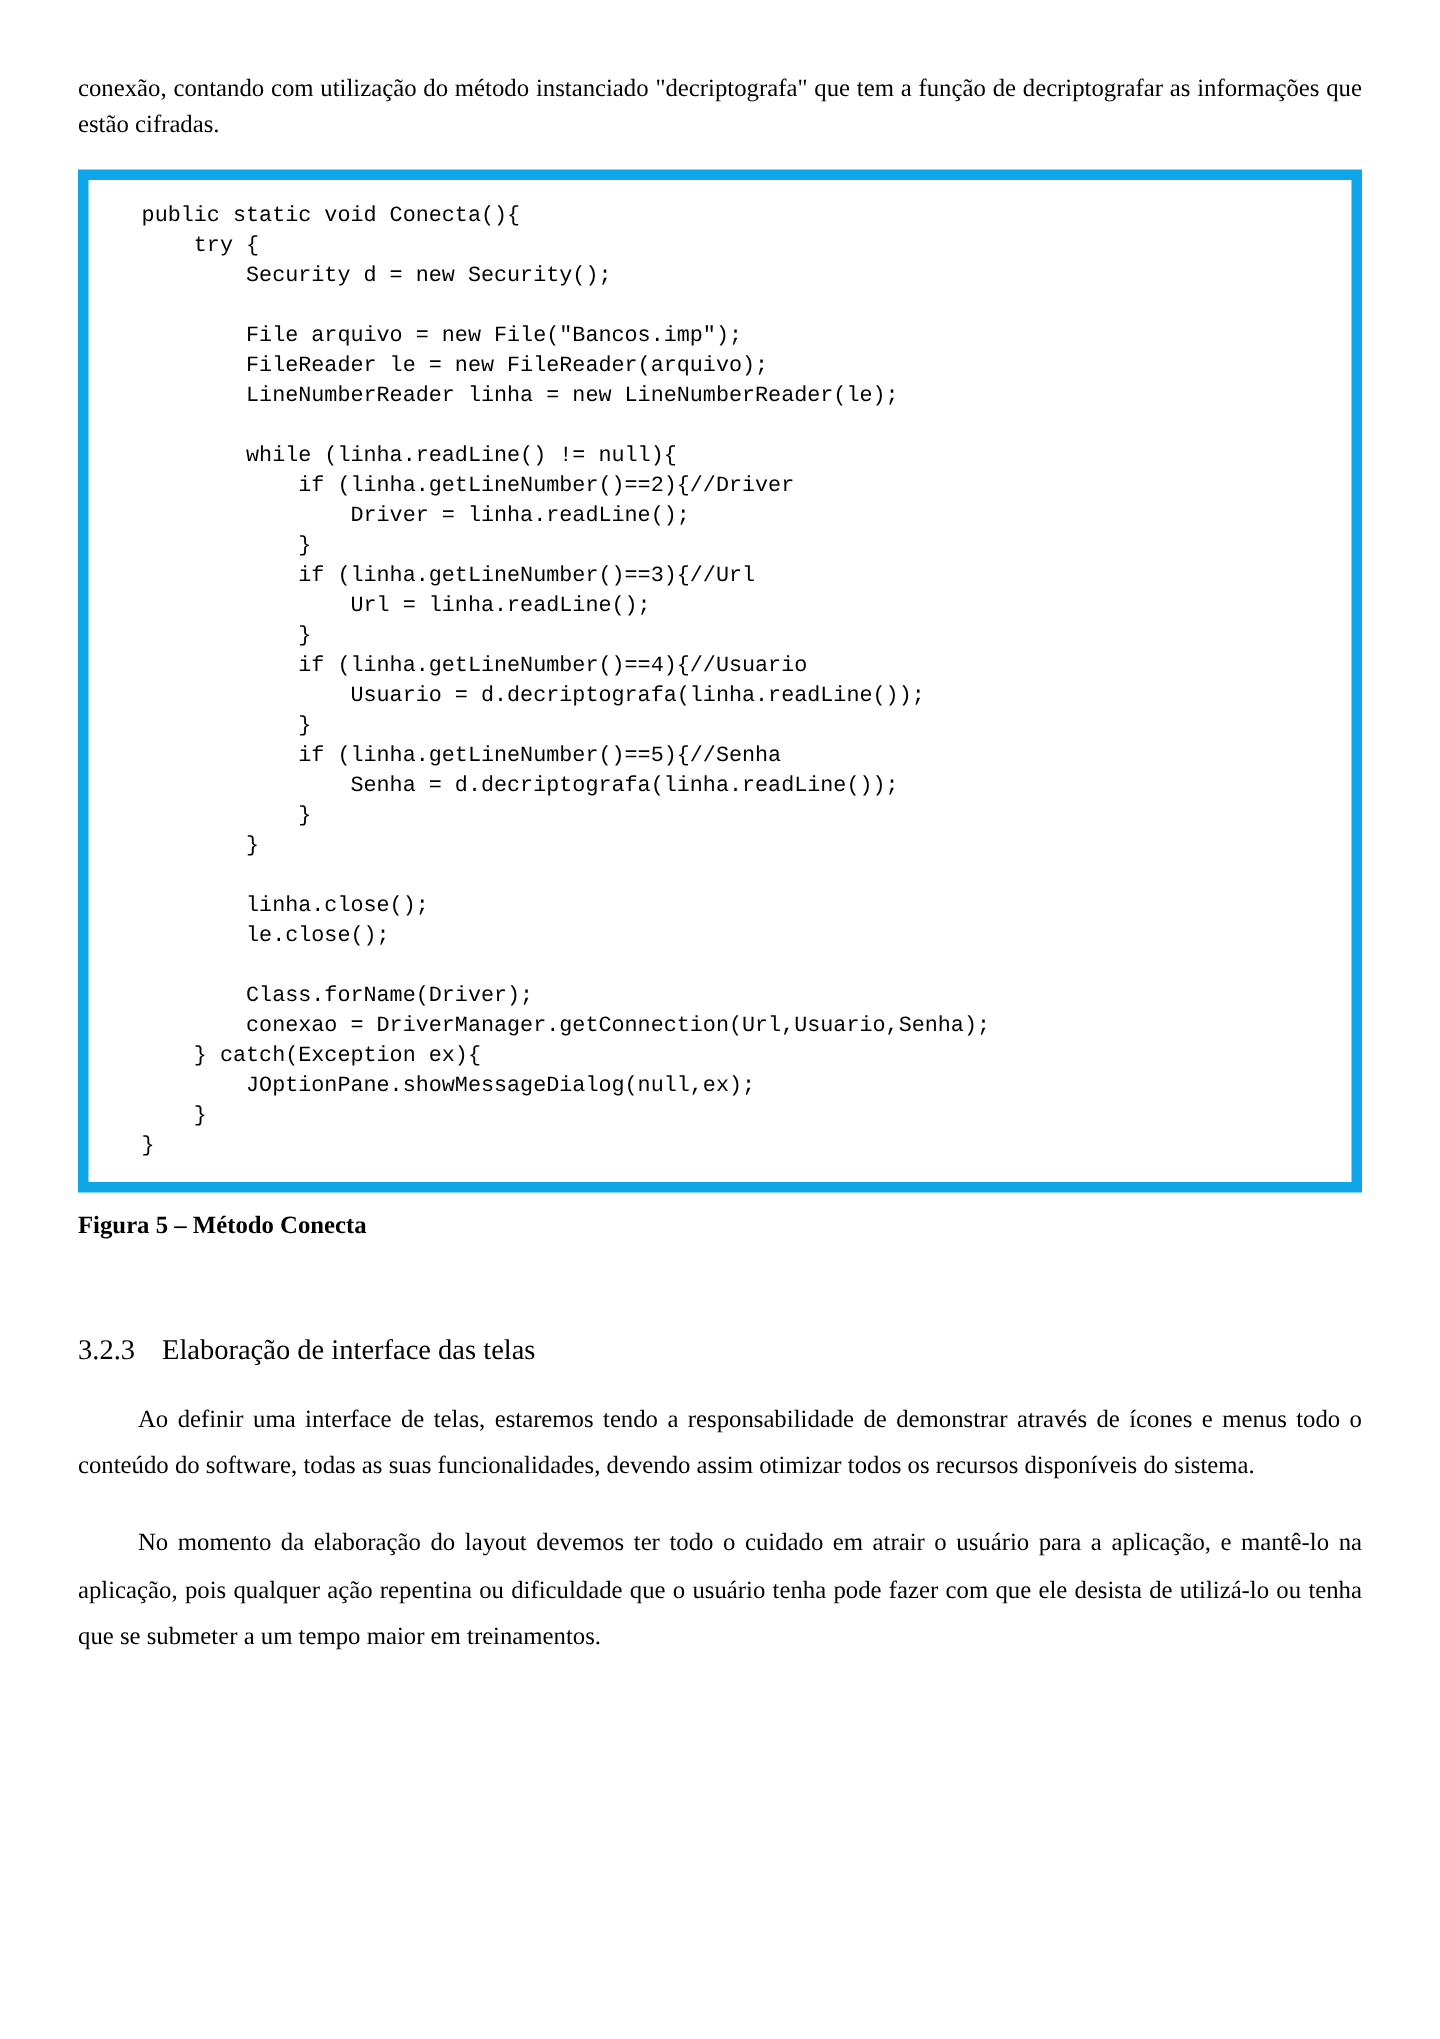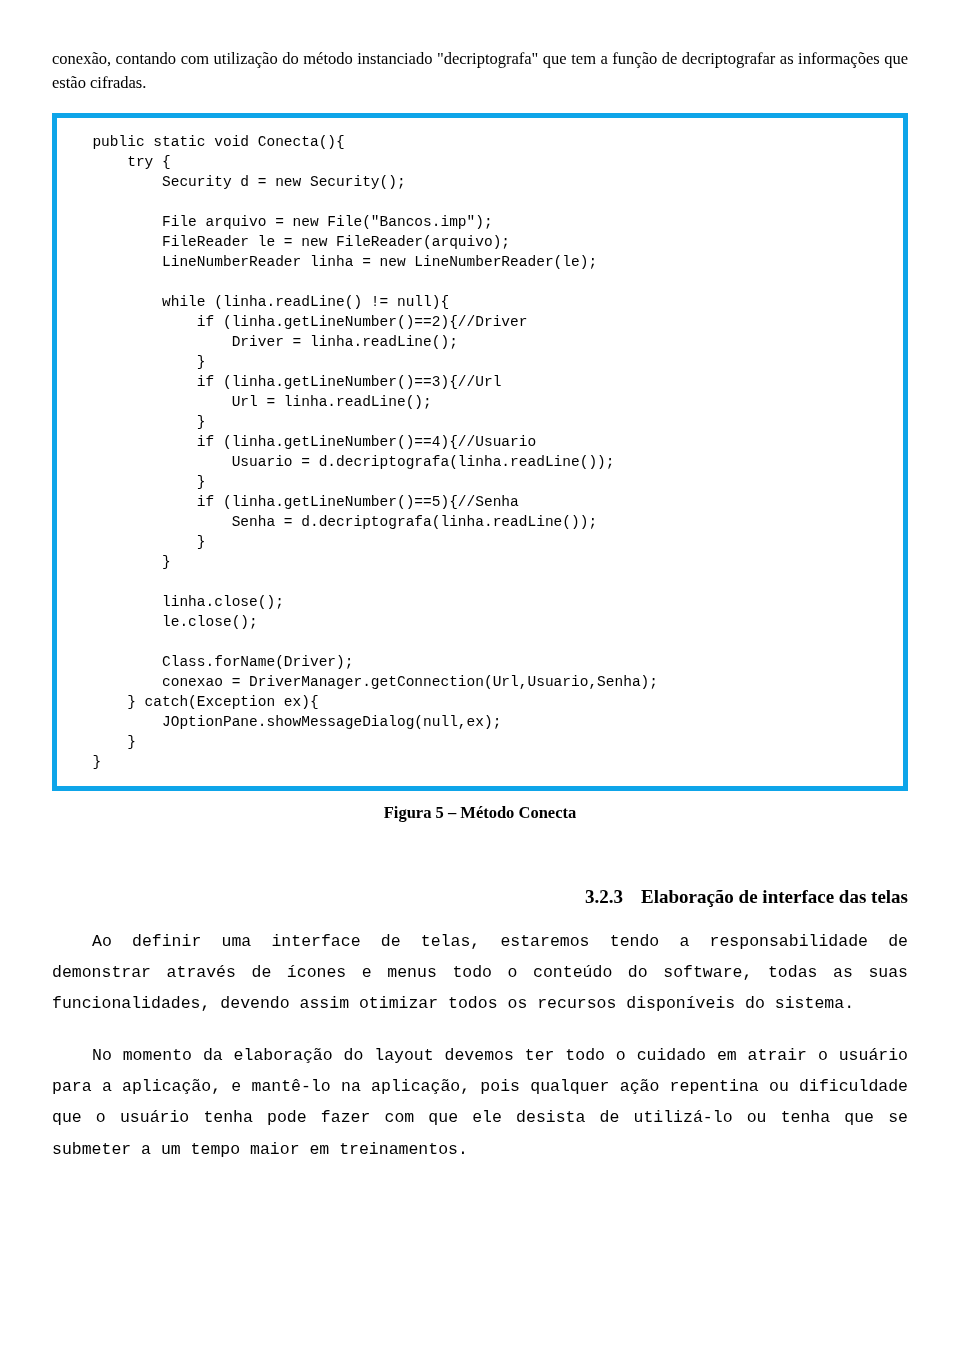--- a/index.html
+++ b/index.html
@@ -12,50 +12,48 @@
     background: #fff;
     width: 960px;
     box-sizing: border-box;
   }
   .justify {
     text-align: justify;
   }
   .intro {
   }
   .code-box {
-    border: 5px solid #0ea5e9;
+    border: 7px solid #0ea5e9;
     padding: 14px 18px 14px 18px;
     font-family: "Courier New", Courier, monospace;
     font-size: 14.5px;
     line-height: 1.38;
     white-space: pre;
     overflow: hidden;
     margin-bottom: 10px;
   }
   .caption {
-    text-align: center;
+    text-align: left;
     font-weight: bold;
     font-size: 16.5px;
     margin: 10px 0 58px 0;
   }
   .section-heading {
-    font-weight: bold;
+    font-weight: normal;
     font-size: 19px;
     margin: 0 0 14px 0;
-    text-align: right;
   }
   .sec-num {
     display: inline-block;
     margin-right: 18px;
   }
   .body-para {
     text-align: justify;
     margin: 0 0 20px 0;
     line-height: 1.9;
-    font-family: Liberation Mono, monospace;
   }
   .indent {
     text-indent: 40px;
   }
 </style>
 </head>
 <body>
 
 <p class="intro justify">conexão, contando com utilização do método instanciado "decriptografa"  que tem a função de decriptografar as informações que estão cifradas.</p>
 

